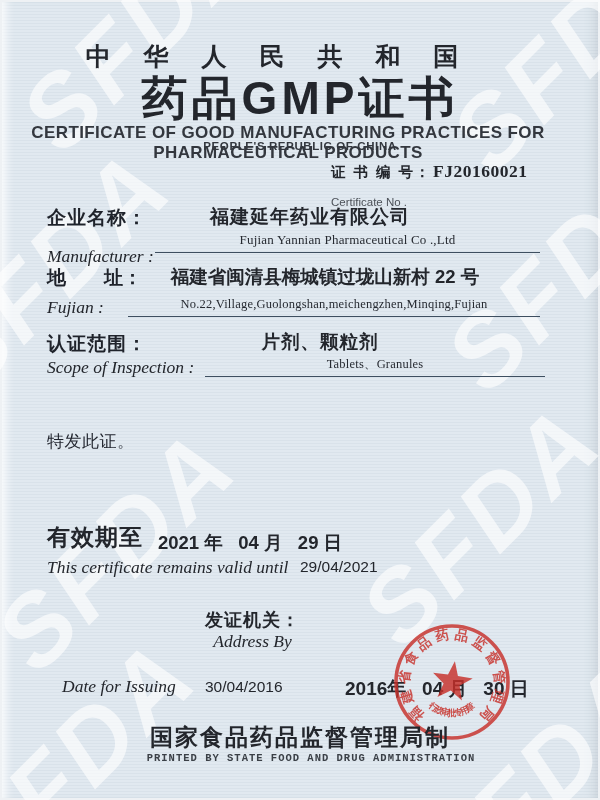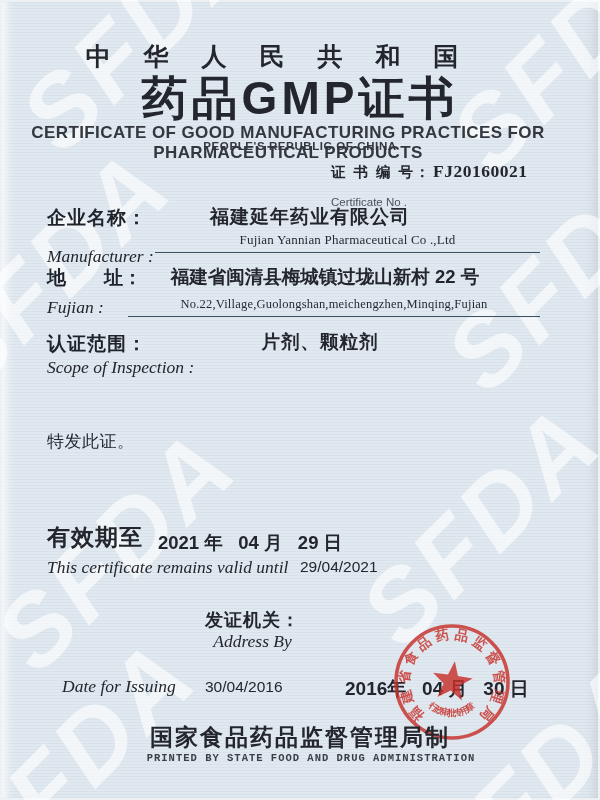--- a/index.html
+++ b/index.html
@@ -58,20 +58,21 @@
   <div class="abs uline" style="left:155px;top:230px;width:385px;height:22px;"><span class="enval">Fujian Yannian Pharmaceutical Co .,Ltd</span></div>
 
   <span class="abs zh lab-zh pre" style="left:47px;top:265px;">地　　址：</span>
   <span class="abs zh b center" style="left:160px;top:264px;width:330px;font-size:18.5px;">福建省闽清县梅城镇过垅山新村 22 号</span>
   <span class="abs lab-en" style="left:47px;top:297px;">Fujian :</span>
   <div class="abs uline" style="left:128px;top:294px;width:412px;height:22px;"><span class="enval" style="font-size:12.5px;">No.22,Village,Guolongshan,meichengzhen,Minqing,Fujian</span></div>
 
   <span class="abs zh lab-zh" style="left:47px;top:331px;letter-spacing:1px;">认证范围：</span>
   <span class="abs zh b center" style="left:200px;top:329px;width:240px;font-size:18.5px;letter-spacing:1px;">片剂、颗粒剂</span>
   <span class="abs lab-en" style="left:47px;top:357px;">Scope of Inspection :</span>
+  <div class="abs uline" style="left:205px;top:354px;width:340px;height:22px;"><span class="enval" style="font-size:12.5px;">Tablets、Granules</span></div>
 
   <div class="abs zh" style="left:47px;top:422px;width:520px;font-size:17px;letter-spacing:.5px;color:#1e222b;margin-top:8px;">特发此证。</div>
 
   <span class="abs zh b" style="left:47px;top:522px;font-size:23px;letter-spacing:1px;">有效期至</span>
   <span class="abs zh b pre" style="left:158px;top:530px;font-size:18.5px;">2021 年   04 月   29 日</span>
   <span class="abs it" style="left:47px;top:557px;font-size:17.5px;">This certificate remains valid until</span>
   <span class="abs" style="left:300px;top:558px;font-size:15.5px;font-family:'Liberation Sans',sans-serif;">29/04/2021</span>
 
   <div class="abs zh b center" style="left:0;top:608px;width:505px;font-size:18px;letter-spacing:1px;">发证机关：</div>
   <div class="abs it center" style="left:0;top:631px;width:505px;font-size:17.5px;">Address By</div>

